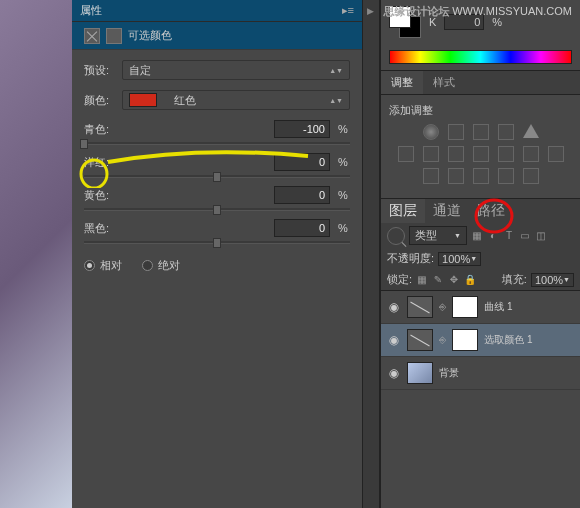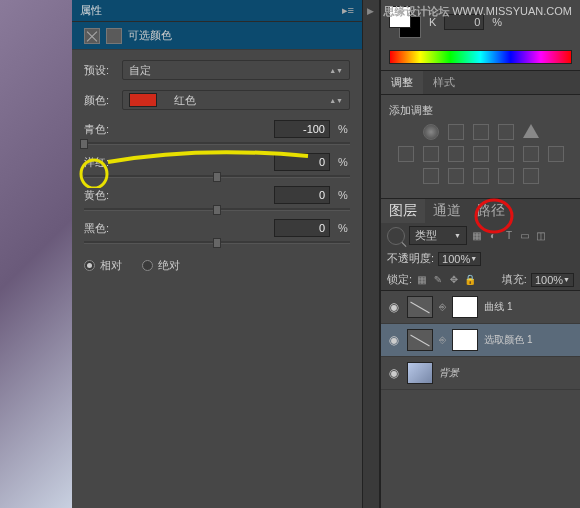--- a/index.html
+++ b/index.html
@@ -263,21 +263,21 @@
     <div class="layer sel">
       <span class="eye">◉</span>
       <span class="thumb-sq adj"></span>
       <span class="link-icon">⎆</span>
       <span class="thumb-sq"></span>
       <span class="layer-name">选取颜色 1</span>
     </div>
     <div class="layer">
       <span class="eye">◉</span>
       <span class="thumb-sq img"></span>
-      <span class="layer-name" style="font-style:italic">背景</span>
+      <span class="layer-name" style="">背景</span>
     </div>
   </div>
 </div>
 
 <svg class="annotation" style="left:78px;top:148px" width="260" height="40">
   <ellipse cx="16" cy="26" rx="13" ry="14" fill="none" stroke="#e8e000" stroke-width="3"></ellipse>
   <path d="M30 14 Q120 -2 230 8" fill="none" stroke="#e8e000" stroke-width="4"></path>
 </svg>
 
 <svg class="annotation" style="left:472px;top:196px" width="44" height="40">

